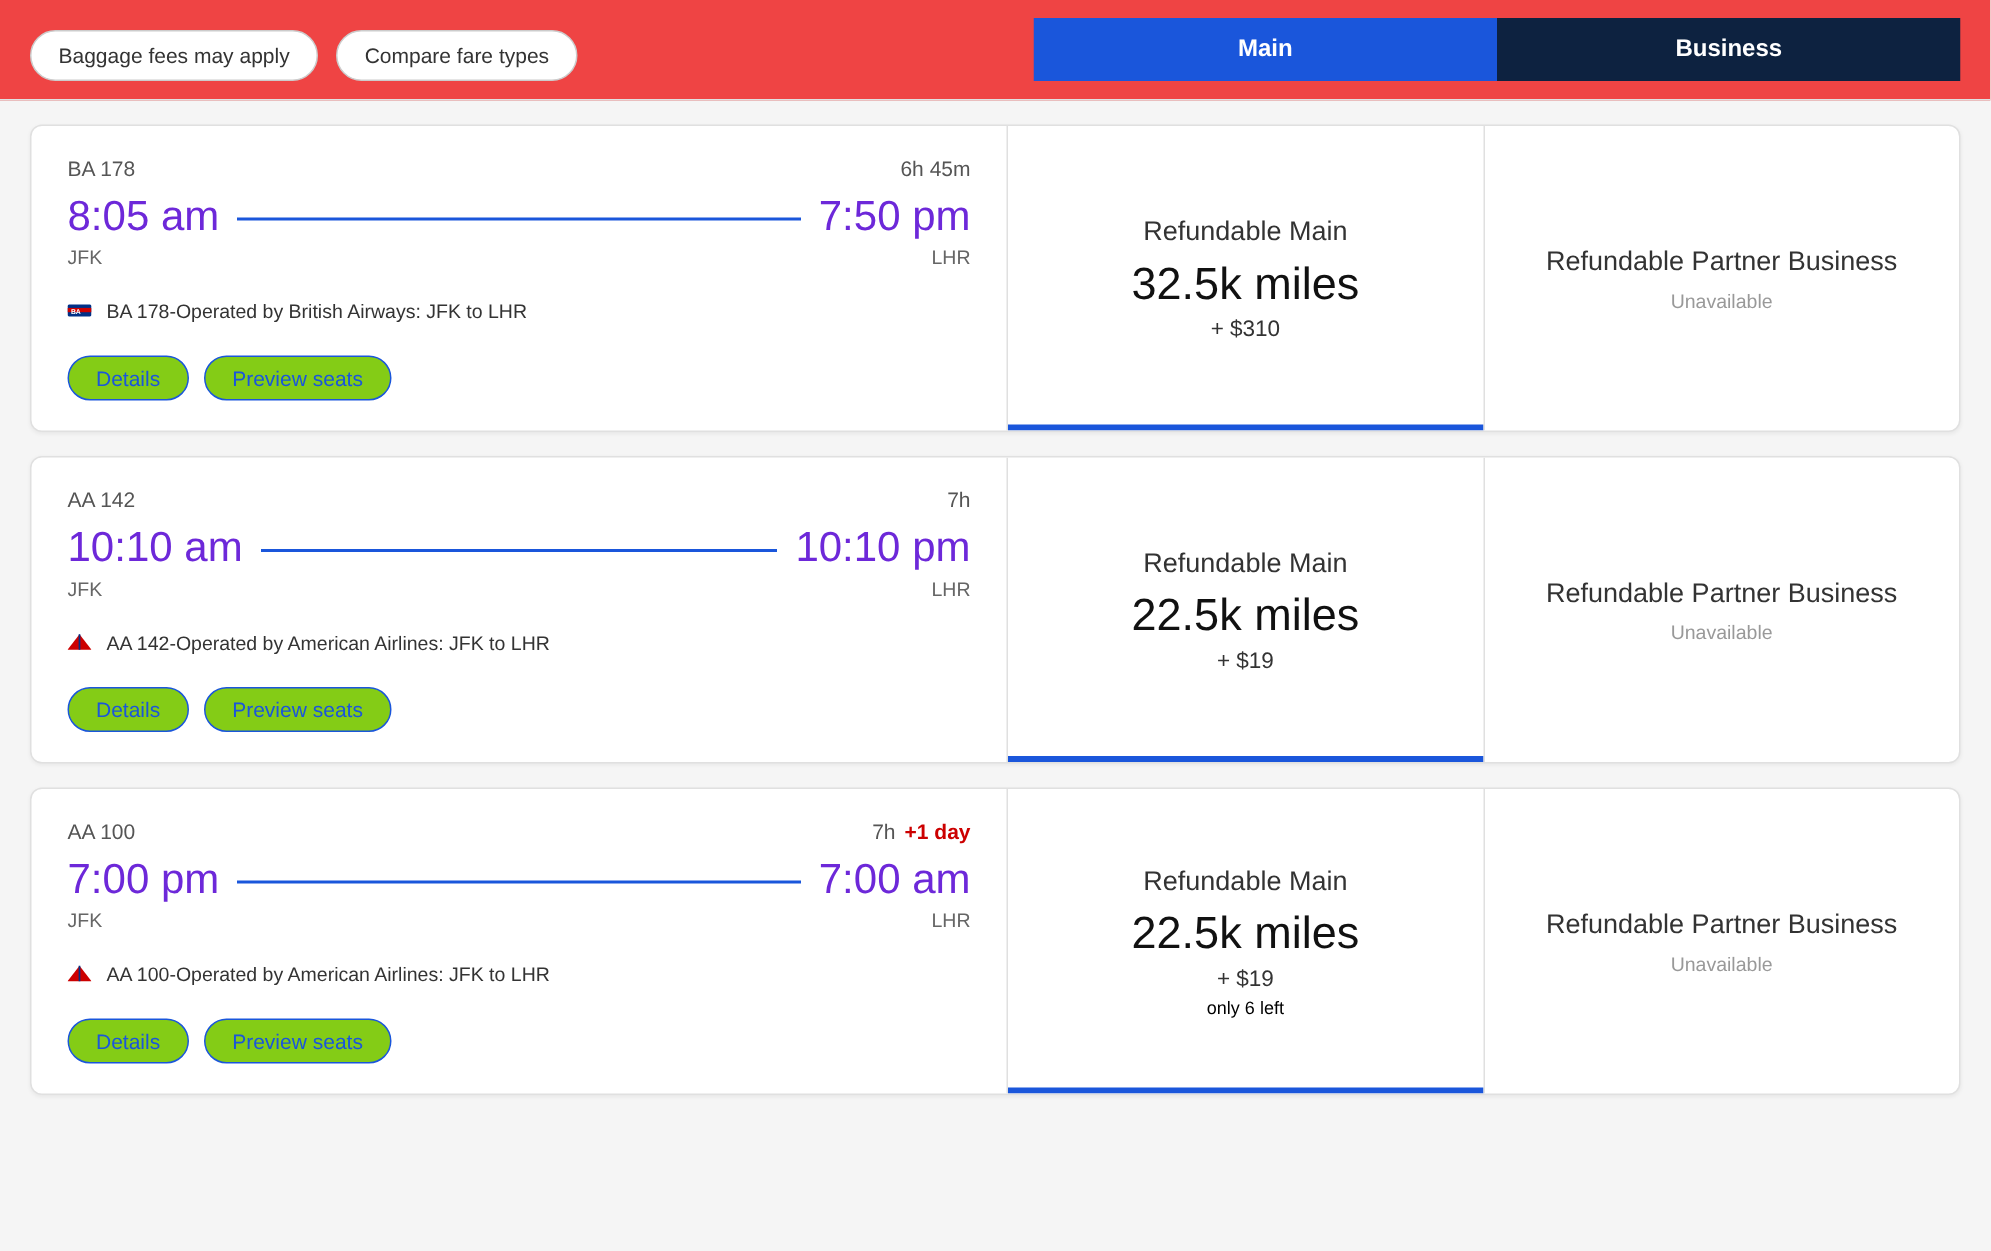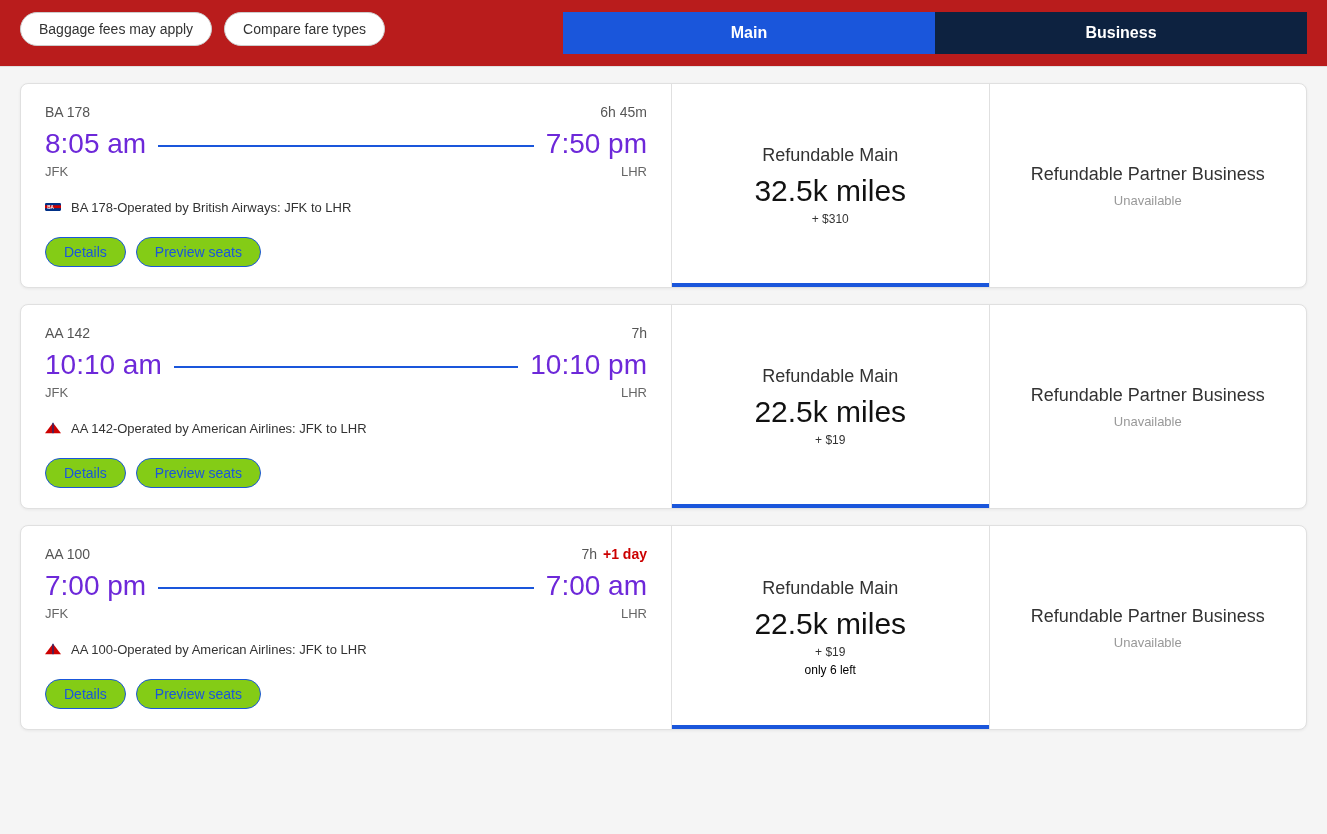--- a/index.html
+++ b/index.html
@@ -5,23 +5,23 @@
     * { box-sizing: border-box; margin: 0; padding: 0; }
     body {
       font-family: -apple-system, BlinkMacSystemFont, 'Segoe UI', Arial, sans-serif;
       background: #f5f5f5;
       min-height: 834px;
       width: 1327px;
     }
 
     .top-bar {
       display: flex;
-      align-items: flex-start;
+      align-items: flex-end;
       padding: 12px 20px;
-      background: #b91c1c;
+      background: #ef4444;
       border-bottom: 1px solid #e0e0e0;
       gap: 12px;
     }
 
     .top-bar-btn {
       border: 1px solid #ccc;
       border-radius: 20px;
       padding: 8px 18px;
       background: #fff;
       color: #333;
@@ -31,21 +31,21 @@
 
     .fare-tabs {
       display: flex;
       margin-left: auto;
       border-radius: 0;
       overflow: hidden;
     }
 
     .fare-tab {
       padding: 12px 0;
-      width: 372px;
+      width: 309px;
       text-align: center;
       font-size: 16px;
       font-weight: 600;
       cursor: pointer;
       border: none;
     }
 
     .fare-tab.active {
       background: #1a56db;
       color: #fff;
@@ -189,21 +189,21 @@
     }
 
     .fare-miles {
       font-size: 30px;
       font-weight: 500;
       color: #111;
       text-align: center;
     }
 
     .fare-fee {
-      font-size: 12px;
+      font-size: 15px;
       color: #333;
       text-align: center;
       margin-top: 4px;
     }
 
     .fare-unavailable {
       font-size: 13px;
       color: #999;
       text-align: center;
     }

